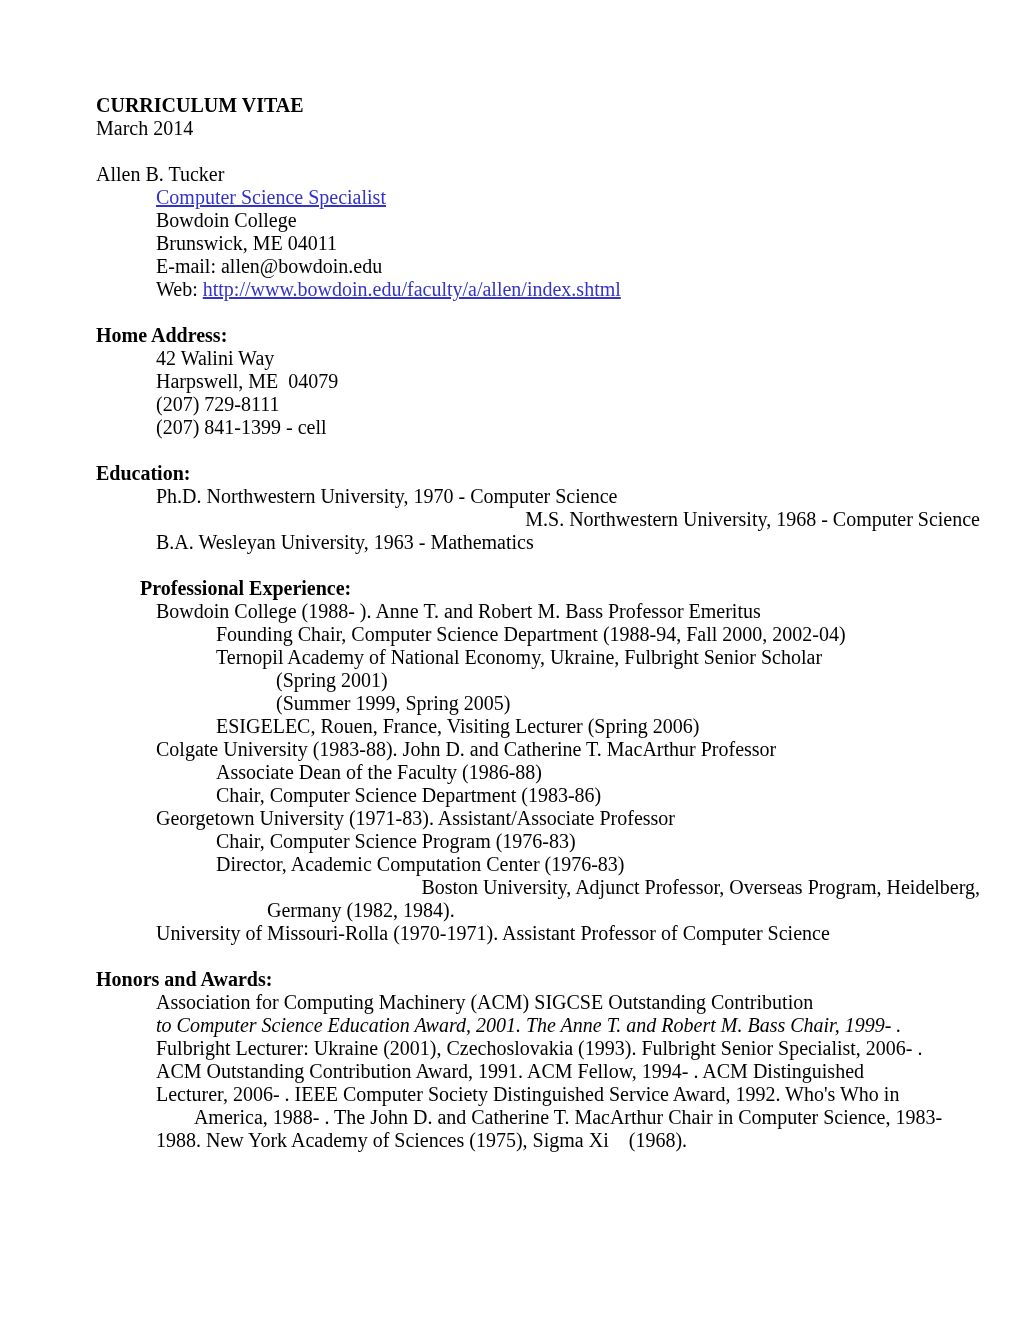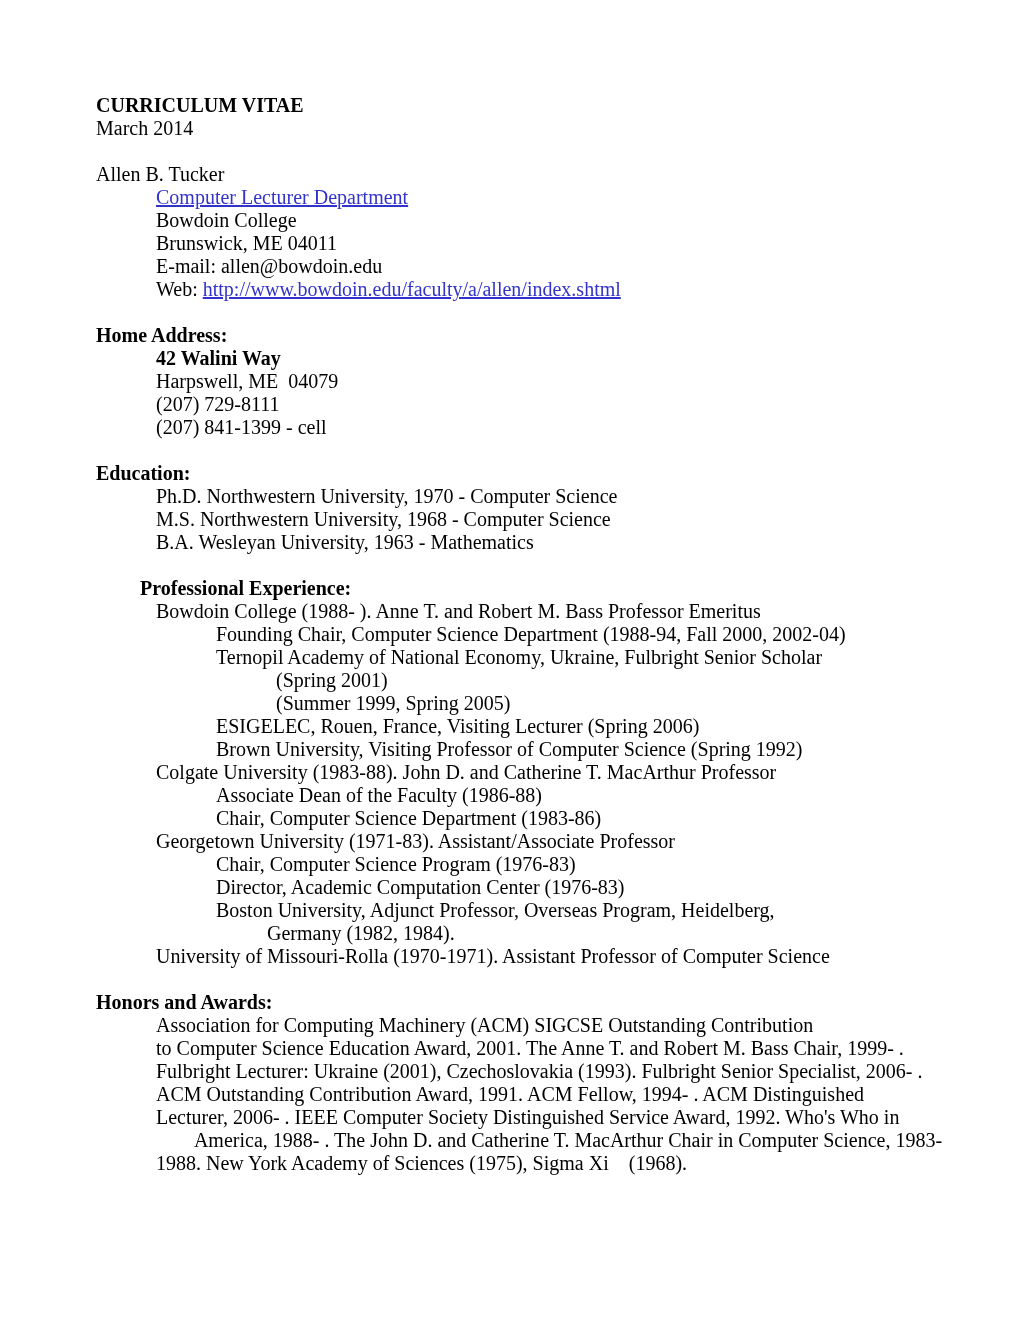--- a/index.html
+++ b/index.html
@@ -39,57 +39,56 @@
 </style>
 </head>
 <body>
 
 <div class="page" style="--page-bg: #FFFFFF; --text-color: #000000; --link-color: #3333CC;">
   <div class="doc-body" id="doc-body">
       <div class="line bold" style="padding-left: 0px;"><span>CURRICULUM VITAE</span></div>
       <div class="line" style="padding-left: 0px;"><span>March 2014</span></div>
       <div class="line" style="padding-left: 0px;"></div>
       <div class="line" style="padding-left: 0px;"><span>Allen B. Tucker</span></div>
-      <div class="line" style="padding-left: 60px;"><a class="doclink" href="#">Computer Lecturer Department</a></div>
+      <div class="line" style="padding-left: 60px;"><a class="doclink" href="#">Computer Science Specialist</a></div>
       <div class="line" style="padding-left: 60px;"><span>Bowdoin College</span></div>
       <div class="line" style="padding-left: 60px;"><span>Brunswick, ME 04011</span></div>
       <div class="line" style="padding-left: 60px;"><span>E-mail: allen@bowdoin.edu</span></div>
       <div class="line" style="padding-left: 60px;"><span>Web: </span><a class="doclink" href="#">http://www.bowdoin.edu/faculty/a/allen/index.shtml</a></div>
       <div class="line" style="padding-left: 0px;"></div>
       <div class="line bold" style="padding-left: 0px;"><span>Home Address:</span></div>
-      <div class="line" style="padding-left: 60px; font-weight: bold;"><span>42 Walini Way</span></div>
+      <div class="line" style="padding-left: 60px;"><span>42 Walini Way</span></div>
       <div class="line" style="padding-left: 60px;"><span>Harpswell, ME  04079</span></div>
       <div class="line" style="padding-left: 60px;"><span>(207) 729-8111</span></div>
       <div class="line" style="padding-left: 60px;"><span>(207) 841-1399 - cell</span></div>
       <div class="line" style="padding-left: 0px;"></div>
       <div class="line bold" style="padding-left: 0px;"><span>Education:</span></div>
       <div class="line" style="padding-left: 60px;"><span>Ph.D. Northwestern University, 1970 - Computer Science</span></div>
-      <div class="line" style="padding-left: 60px;"><span>M.S. Northwestern University, 1968 - Computer Science</span></div>
+      <div class="line" style="padding-left: 60px; text-align: right;"><span>M.S. Northwestern University, 1968 - Computer Science</span></div>
       <div class="line" style="padding-left: 60px;"><span>B.A. Wesleyan University, 1963 - Mathematics</span></div>
       <div class="line" style="padding-left: 0px;"></div>
       <div class="line bold" style="padding-left: 0px; margin-left: 44px;"><span>Professional Experience:</span></div>
       <div class="line" style="padding-left: 60px;"><span>Bowdoin College (1988- ). Anne T. and Robert M. Bass Professor Emeritus</span></div>
       <div class="line" style="padding-left: 120px;"><span>Founding Chair, Computer Science Department (1988-94, Fall 2000, 2002-04)</span></div>
       <div class="line" style="padding-left: 120px;"><span>Ternopil Academy of National Economy, Ukraine, Fulbright Senior Scholar</span></div>
       <div class="line" style="padding-left: 180px;"><span>(Spring 2001)</span></div>
       <div class="line" style="padding-left: 180px;"><span>(Summer 1999, Spring 2005)</span></div>
       <div class="line" style="padding-left: 120px;"><span>ESIGELEC, Rouen, France, Visiting Lecturer (Spring 2006)</span></div>
-      <div class="line" style="padding-left: 120px;"><span>Brown University, Visiting Professor of Computer Science (Spring 1992)</span></div>
       <div class="line" style="padding-left: 60px;"><span>Colgate University (1983-88). John D. and Catherine T. MacArthur Professor</span></div>
       <div class="line" style="padding-left: 120px;"><span>Associate Dean of the Faculty (1986-88)</span></div>
       <div class="line" style="padding-left: 120px;"><span>Chair, Computer Science Department (1983-86)</span></div>
       <div class="line" style="padding-left: 60px;"><span>Georgetown University (1971-83). Assistant/Associate Professor</span></div>
       <div class="line" style="padding-left: 120px;"><span>Chair, Computer Science Program (1976-83)</span></div>
       <div class="line" style="padding-left: 120px;"><span>Director, Academic Computation Center (1976-83)</span></div>
-      <div class="line" style="padding-left: 120px;"><span>Boston University, Adjunct Professor, Overseas Program, Heidelberg,</span></div>
+      <div class="line" style="padding-left: 120px; text-align: right;"><span>Boston University, Adjunct Professor, Overseas Program, Heidelberg,</span></div>
       <div class="line" style="padding-left: 171px;"><span>Germany (1982, 1984).</span></div>
       <div class="line" style="padding-left: 60px;"><span>University of Missouri-Rolla (1970-1971). Assistant Professor of Computer Science</span></div>
       <div class="line" style="padding-left: 0px;"></div>
       <div class="line bold" style="padding-left: 0px;"><span>Honors and Awards:</span></div>
       <div class="line" style="padding-left: 60px;"><span>Association for Computing Machinery (ACM) SIGCSE Outstanding Contribution</span></div>
-      <div class="line" style="padding-left: 60px;"><span>to Computer Science Education Award, 2001. The Anne T. and Robert M. Bass Chair, 1999- .</span></div>
+      <div class="line" style="padding-left: 60px; font-style: italic;"><span>to Computer Science Education Award, 2001. The Anne T. and Robert M. Bass Chair, 1999- .</span></div>
       <div class="line" style="padding-left: 60px;"><span>Fulbright Lecturer: Ukraine (2001), Czechoslovakia (1993). Fulbright Senior Specialist, 2006- .</span></div>
       <div class="line" style="padding-left: 60px;"><span>ACM Outstanding Contribution Award, 1991. ACM Fellow, 1994- . ACM Distinguished</span></div>
       <div class="line" style="padding-left: 60px;"><span>Lecturer, 2006- . IEEE Computer Society Distinguished Service Award, 1992. Who's Who in</span></div>
       <div class="line" style="padding-left: 60px; text-align: center;"><span>America, 1988- . The John D. and Catherine T. MacArthur Chair in Computer Science, 1983-</span></div>
       <div class="line" style="padding-left: 60px;"><span>1988. New York Academy of Sciences (1975), Sigma Xi    (1968).</span></div>
     </div>
 </div>
 
 </body></html>

